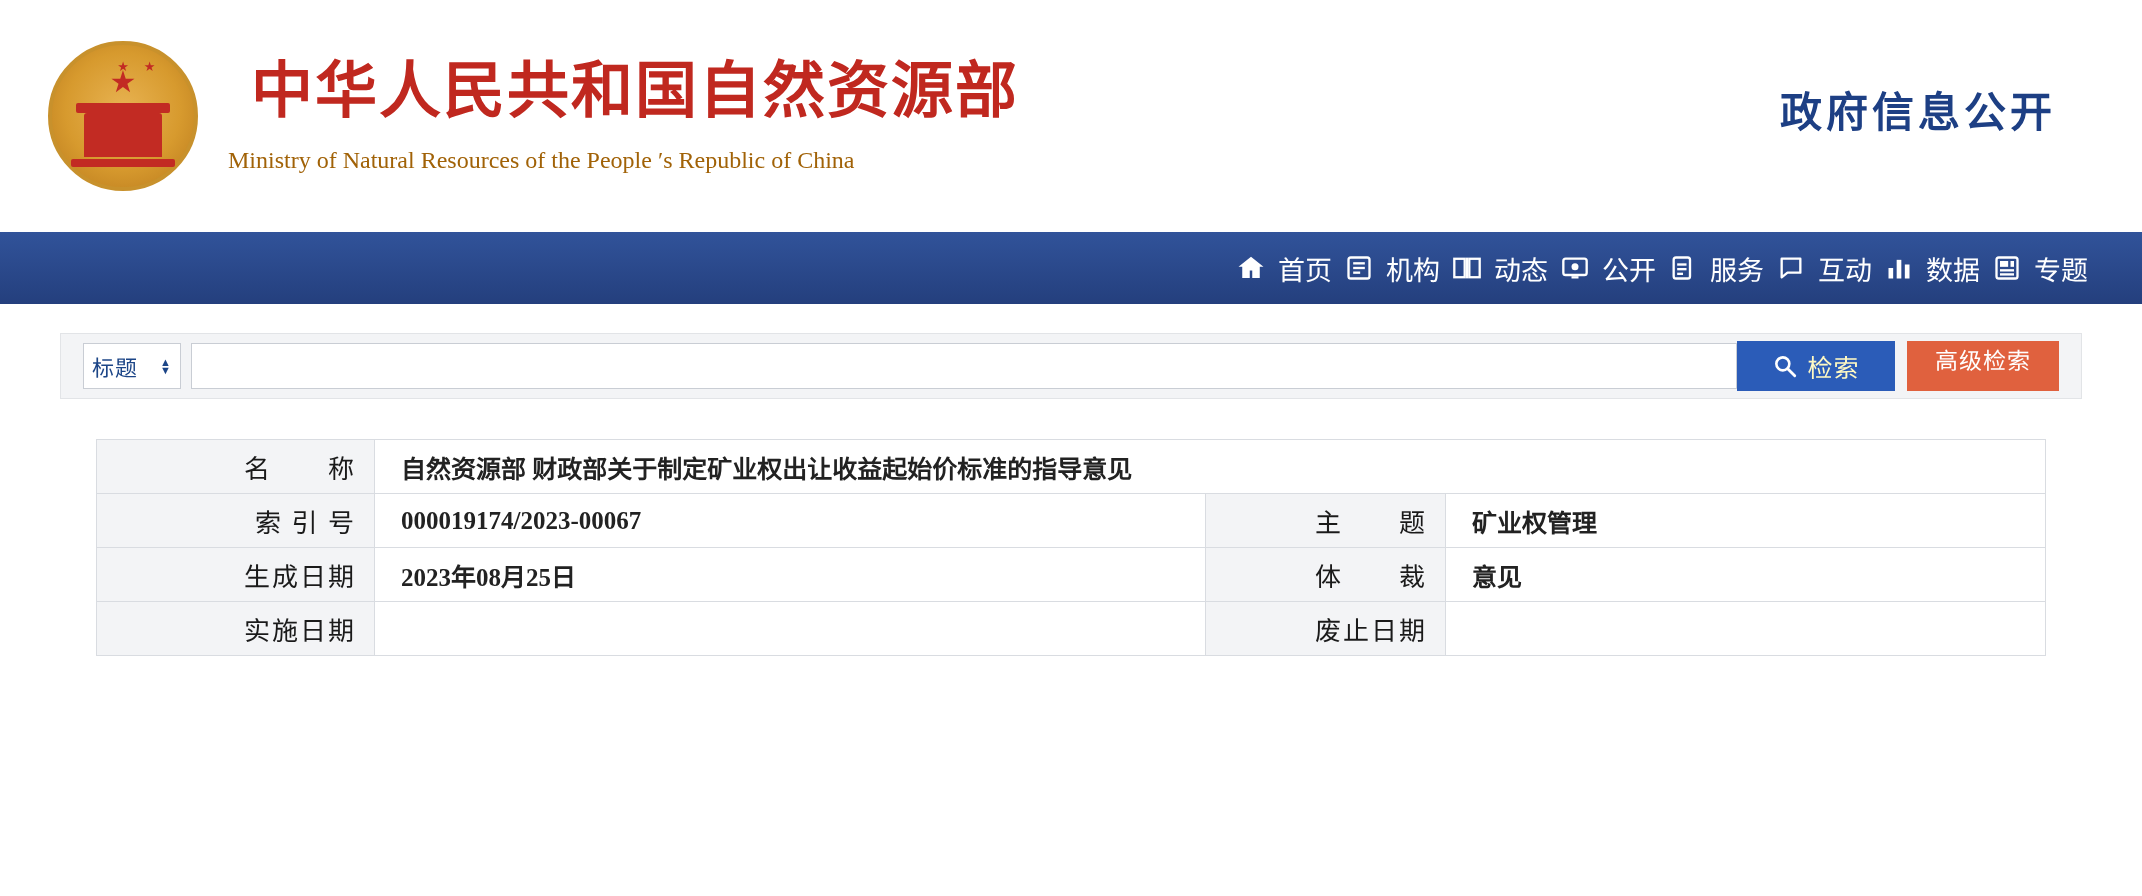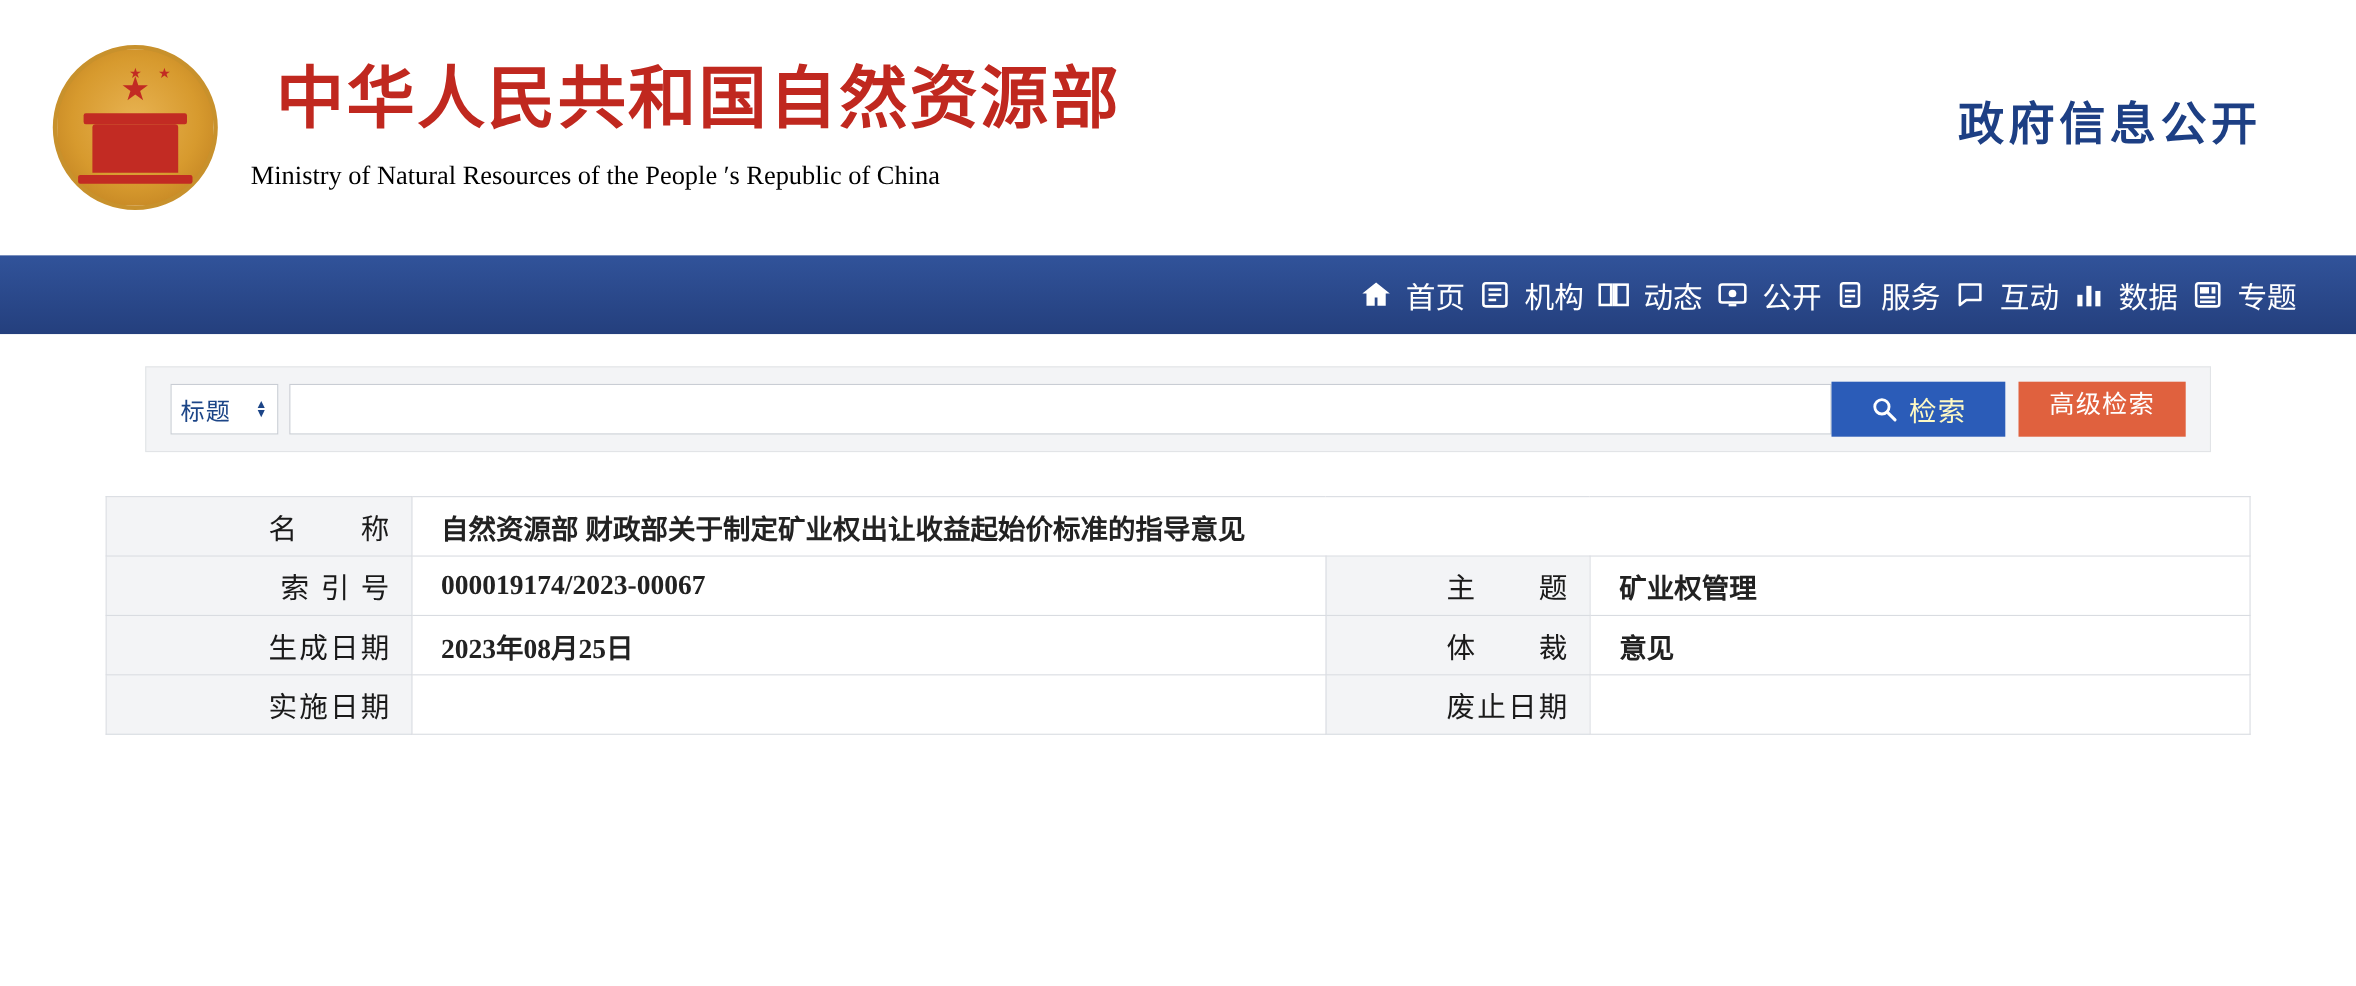--- a/index.html
+++ b/index.html
@@ -91,21 +91,21 @@
   .site-title-cn {
     color: #c0281f;
     font-size: 62px;
     font-weight: bold;
     letter-spacing: 2px;
     line-height: 72px;
     white-space: nowrap;
     margin-left: 23px;
   }
   .site-title-en {
-    color: #000000;
+    color: #a16207;
     font-size: 24px;
     line-height: 34px;
     margin-top: 16px;
     white-space: nowrap;
     font-family: "Liberation Serif", "DejaVu Serif", serif;
   }
   .header-right {
     position: absolute;
     right: 86px;
     top: 78px;
@@ -153,24 +153,24 @@
     background: #ffffff;
     border-top: 3px solid #ffffff;
   }
   .content-wrap {
     margin: 0 30px;
     padding-top: 26px;
   }
 
   
   .search-panel {
-    margin: 0 102px;
+    margin: 0 30px;
     background: #f3f4f6;
     border: 1px solid #e2e4e7;
-    height: 78px;
+    height: 66px;
     display: flex;
     align-items: center;
     padding: 0 22px;
     box-sizing: border-box;
   }
   .select-wrap {
     position: relative;
     width: 98px;
     height: 46px;
     background: #ffffff;

